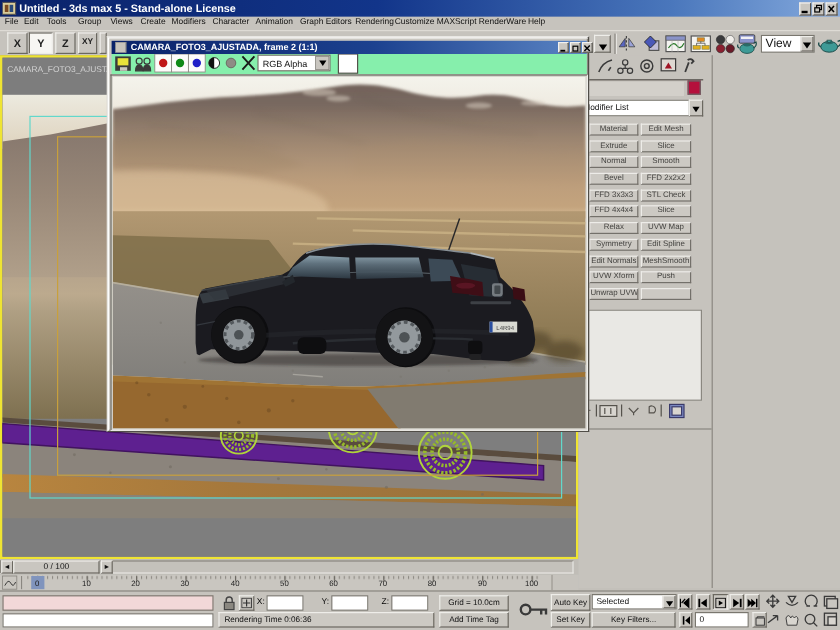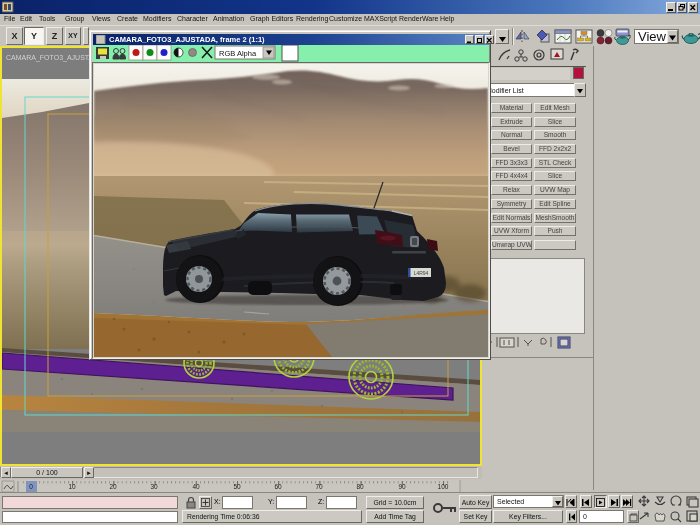--- a/index.html
+++ b/index.html
@@ -49,20 +49,21 @@
 </style>
 </head>
 <body>
 
 <div class="abs" id="titlebar">
   <svg width="12" height="12" style="position:absolute;left:2px;top:1px;">
     <rect x="0" y="1" width="11" height="10" fill="#d8cc9a" stroke="#555"></rect>
     <rect x="2" y="3" width="3" height="6" fill="#7a4a20"></rect>
     <rect x="6" y="3" width="3" height="6" fill="#2a4a7a"></rect>
   </svg>
+  <div style="position:absolute;left:16px;top:1.5px;">Untitled - 3ds max 5 - Stand-alone License</div>
   <div class="winbtn" style="left:666px;top:2px;"><svg width="8" height="9">
         <rect x="1" y="6" width="5" height="2" fill="#000"></rect>
       </svg></div>
   <div class="winbtn" style="left:677px;top:2px;"><svg width="8" height="9">
         <rect x="2.5" y="1.5" width="4" height="3.5" fill="none" stroke="#000"></rect>
         <rect x="1" y="3.5" width="4" height="3.5" fill="#c9c6c0" stroke="#000"></rect>
       </svg></div>
   <div class="winbtn" style="left:688px;top:2px;"><svg width="8" height="9">
         <path d="M1.5,2 L6,7 M6,2 L1.5,7" stroke="#000" stroke-width="1.3"></path>
       </svg></div>
@@ -127,21 +128,21 @@
       <circle cx="12.5" cy="13.5" r="3.5" fill="#6a1a28" stroke="#222" stroke-width="0.5"></circle>
     </g>
     <g transform="translate(100,0)">
       <rect x="2" y="2" width="13" height="7" rx="1" fill="#8a93cc" stroke="#333" stroke-width="0.7"></rect>
       <rect x="3.5" y="3.5" width="10" height="2" fill="#f0f0f4"></rect>
       <ellipse cx="8.5" cy="13.5" rx="6" ry="4" fill="#3e9a96" stroke="#1a4a48" stroke-width="0.7"></ellipse>
       <path d="M2,13 q-2,-1 -1,-3 M14,13 q3,-2 2,-5 l-2,1" stroke="#1a4a48" fill="none" stroke-width="1"></path>
       <ellipse cx="8.5" cy="10.5" rx="3" ry="1.2" fill="#2a6a68"></ellipse>
     </g>
   </svg>
-  <div class="sfield" style="left:634px;top:3px;width:45px;height:15px;line-height:14px;padding-left:3px;font-size:13px;">View</div>
+  <div class="sfield" style="left:634px;top:3px;width:45px;height:15px;line-height:14px;padding-left:3px;font-size:10px;">View</div>
   <div class="sbtn" style="left:667px;top:4px;width:11px;height:13px;"><svg width="9" height="9" style="margin-top:2px;">
         <path d="M1,2.5 L8,2.5 L4.5,7.5 Z" fill="#000"></path>
       </svg></div>
   <svg width="20" height="20" style="position:absolute;left:681px;top:2px;">
     <ellipse cx="10" cy="11" rx="7" ry="4.5" fill="#3e9a96" stroke="#1a4a48" stroke-width="0.8"></ellipse>
     <path d="M3,11 q-2.5,-1 -1.5,-3.5 M17,11 q3.5,-2 2.5,-5.5 l-2.5,1" stroke="#1a4a48" fill="none" stroke-width="1.1"></path>
     <ellipse cx="10" cy="7.5" rx="3.5" ry="1.4" fill="#2a6a68"></ellipse>
     <path d="M8,5.5 l4,0 l-1,2 l-2,0 z" fill="#3e9a96" stroke="#1a4a48" stroke-width="0.6"></path>
   </svg>
 </div>

